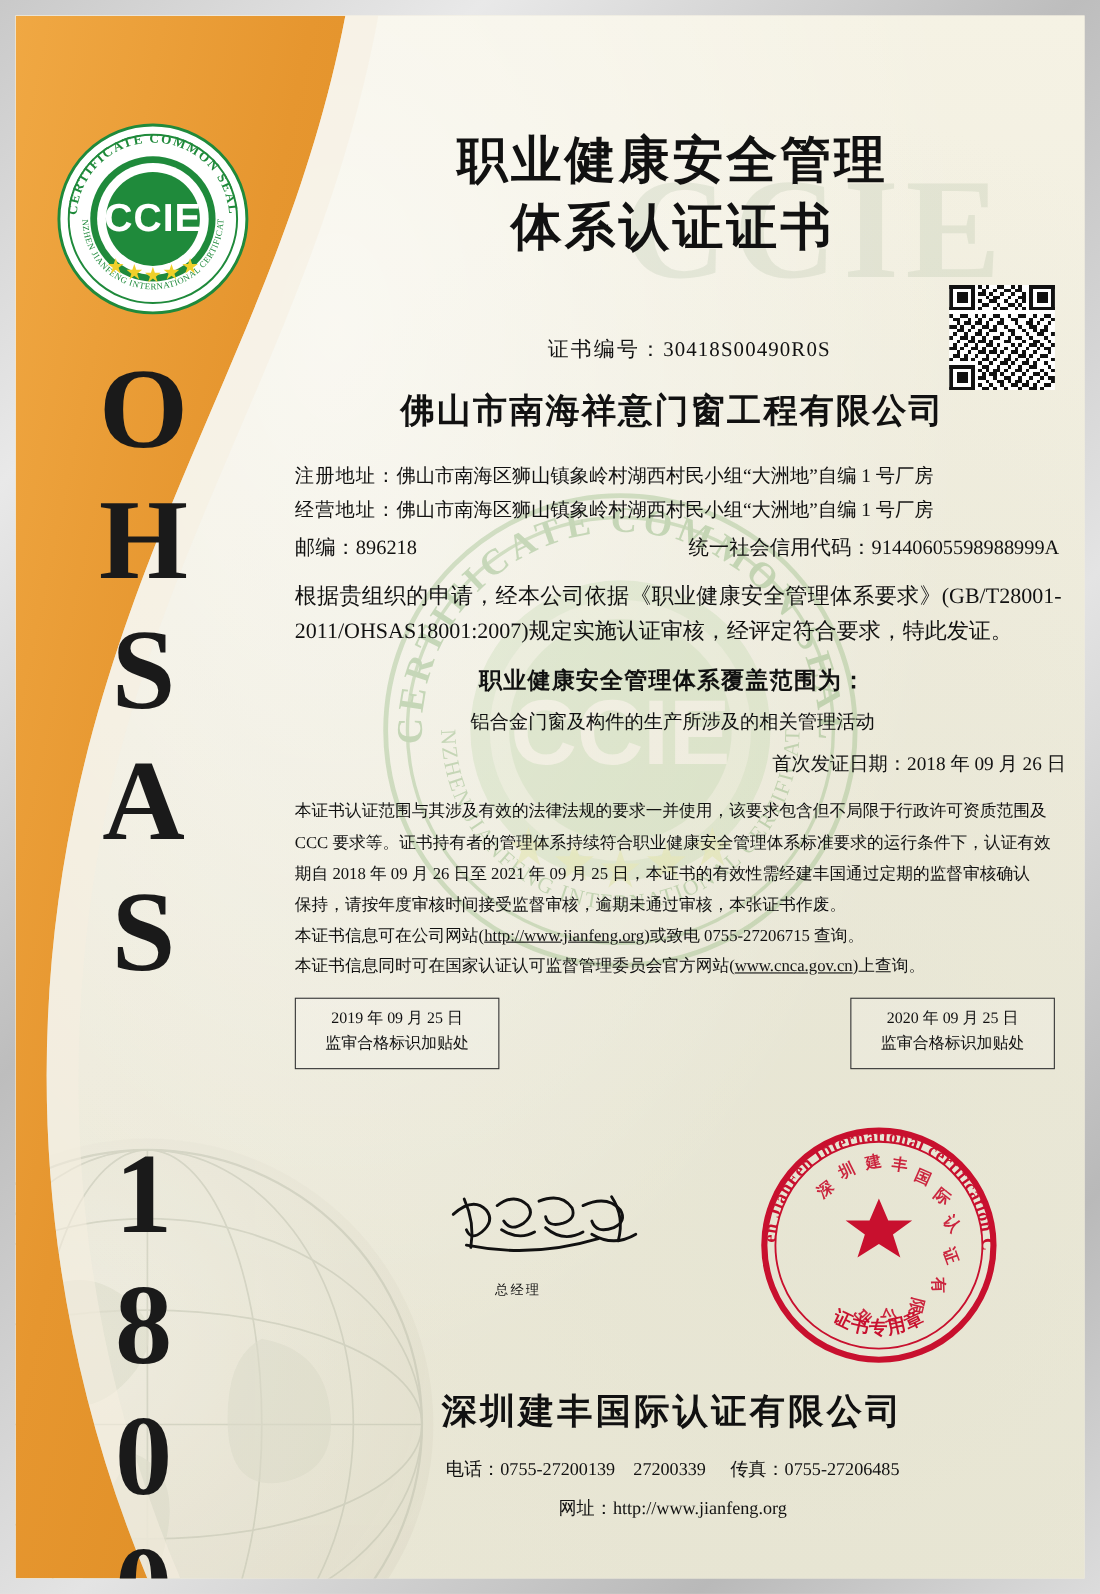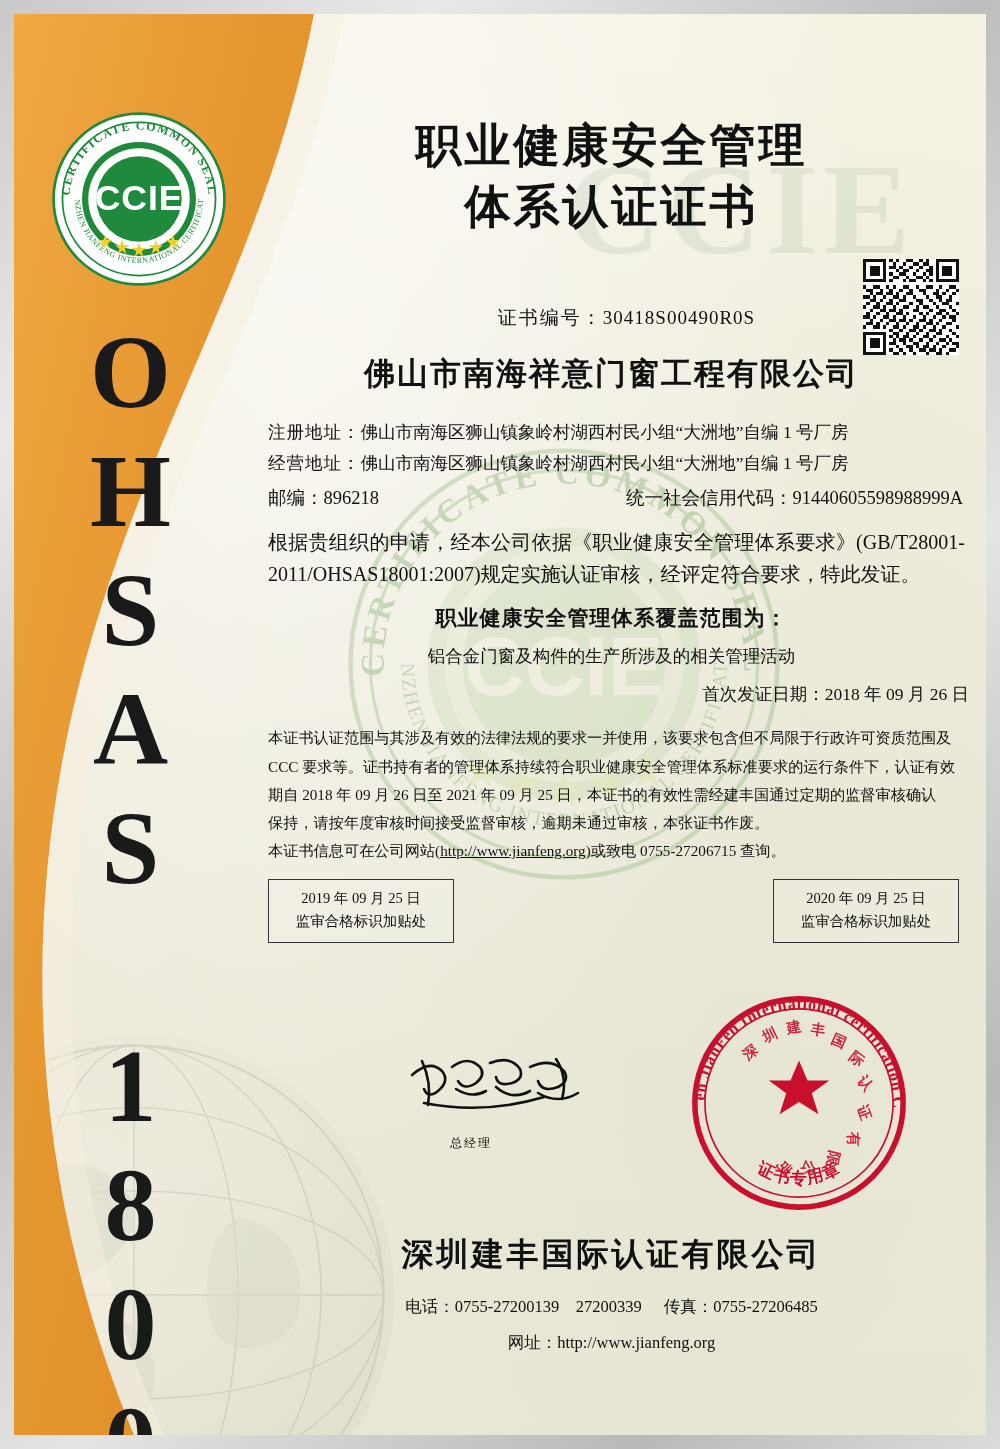--- a/index.html
+++ b/index.html
@@ -676,20 +676,23 @@
       </div>
 
       <div class="fine-print">
         <p>本证书认证范围与其涉及有效的法律法规的要求一并使用，该要求包含但不局限于行政许可资质范围及</p>
         <p>CCC 要求等。证书持有者的管理体系持续符合职业健康安全管理体系标准要求的运行条件下，认证有效</p>
         <p>期自 2018 年 09 月 26 日至 2021 年 09 月 25 日，本证书的有效性需经建丰国通过定期的监督审核确认</p>
         <p>保持，请按年度审核时间接受监督审核，逾期未通过审核，本张证书作废。</p>
         <p>
           <span>本证书信息可在公司网站(</span><a href="#">http://www.jianfeng.org</a><span>)或致电 0755-27206715 查询。</span>
         </p>
+        <p>
+          <span>本证书信息同时可在国家认证认可监督管理委员会官方网站(</span><a href="#">www.cnca.gov.cn</a><span>)上查询。</span>
+        </p>
       </div>
 
       <div class="stamp-boxes">
         <div class="stamp-box">
           <div>2019 年 09 月 25 日</div>
           <div>监审合格标识加贴处</div>
         </div>
         <div class="stamp-box">
           <div>2020 年 09 月 25 日</div>
           <div>监审合格标识加贴处</div>

